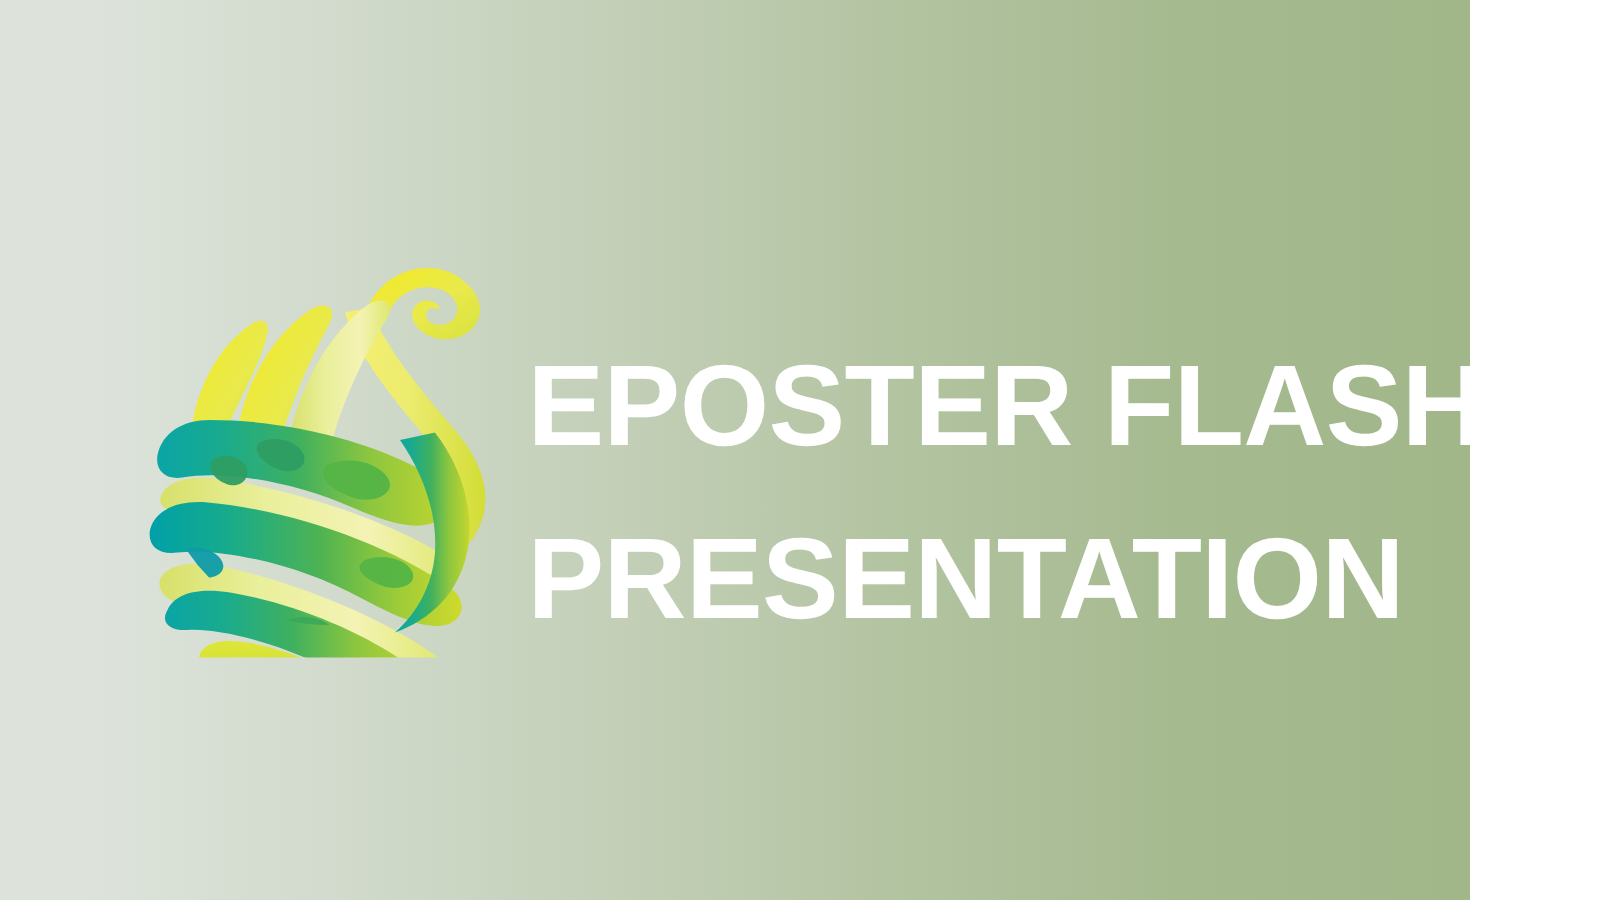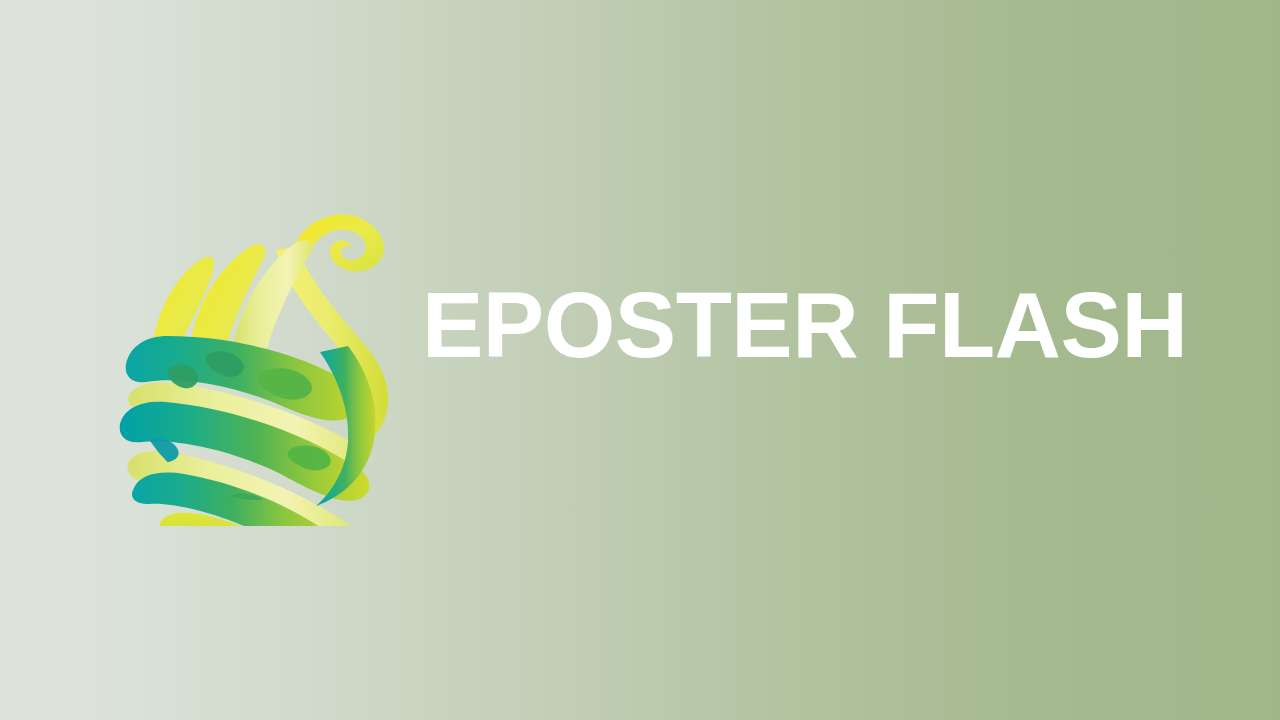--- a/index.html
+++ b/index.html
@@ -8,21 +8,21 @@
     padding: 0;
     background: #ffffff;
   }
   body {
     font-family: "Liberation Sans", sans-serif;
   }
 
   
   .slide {
     position: relative;
-    width: 1280px;
+    width: 1176px;
     height: 720px;
     overflow: hidden;
     background: linear-gradient(90deg, #dde3db 0%, #dde3db 6%, #d2dbcd 22%, #c3cfb7 42%, #b2c3a0 62%, #a6ba90 80%, #a1b689 100%);
   }
 
   
   .logo-wrap {
     position: absolute;
     left: 112px;
     top: 196px;
@@ -155,15 +155,16 @@
         <path d="M150 176 C168 168 190 174 198 186 C206 198 188 208 170 202 C152 196 140 184 150 176 Z" fill="#55b546"></path>
         <path d="M30 246 C44 238 62 244 66 254 C70 264 54 270 42 264 C30 258 22 252 30 246 Z" fill="#0e9ba8"></path>
         <path d="M180 252 C196 246 214 252 218 262 C222 272 206 278 192 272 C178 266 170 258 180 252 Z" fill="#55b546"></path>
         <path d="M118 300 C134 294 152 300 156 310 C160 320 144 326 130 320 C116 314 108 306 118 300 Z" fill="#3aa95a"></path>
       </g>
     </svg>
   </div>
 
   <div class="title-block">
     <span class="title-line">EPOSTER FLASH</span>
+    <span class="title-line">PRESENTATION</span>
   </div>
 
 </div>
 
 </body></html>

